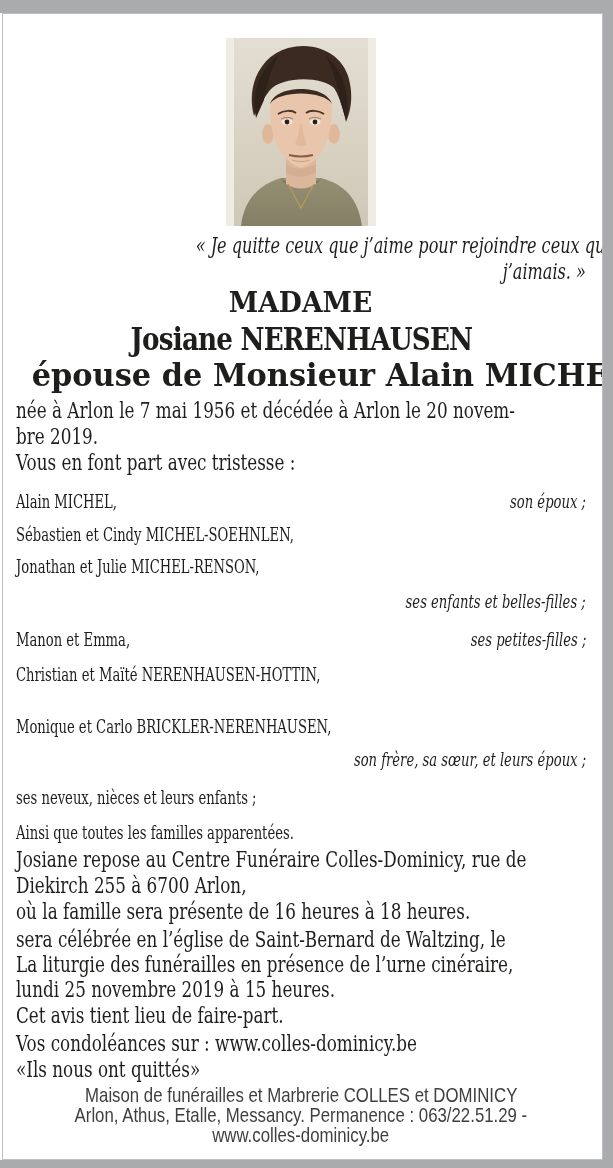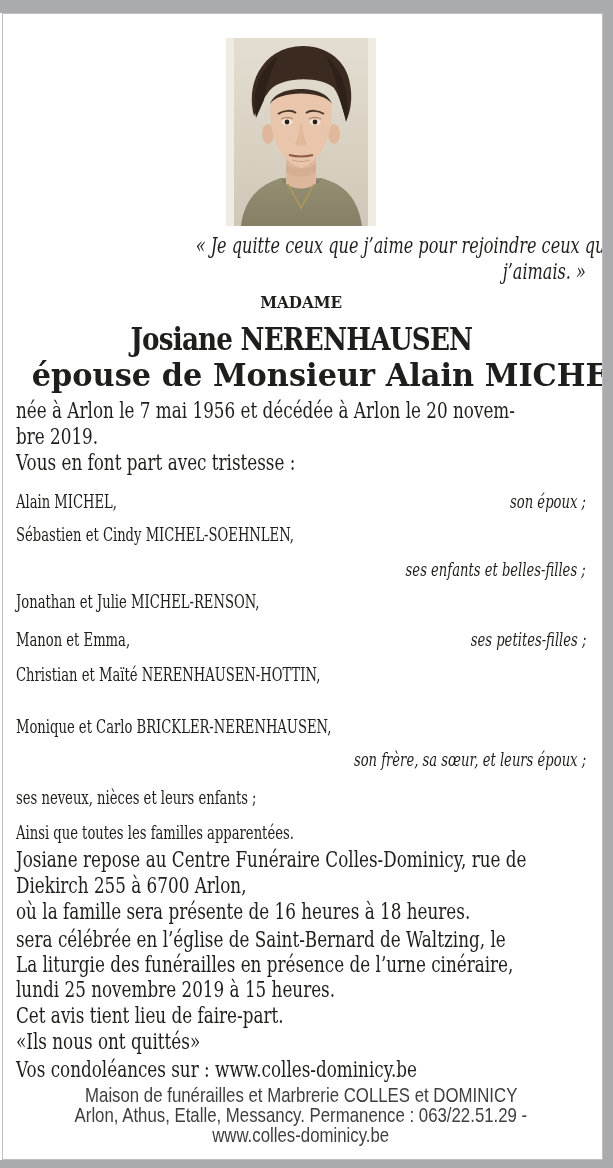--- a/index.html
+++ b/index.html
@@ -25,21 +25,21 @@
   }
   .c{text-align:center;}
   .c > span{transform-origin:center center;}
   .r{text-align:right;}
   .r > span{transform-origin:right center;}
   .row{display:flex;justify-content:space-between;line-height:26px;font-size:18px;}
   .row .rt{transform-origin:right center;font-style:italic;}
   .it{font-style:italic;}
   .b{font-weight:bold;}
   .quote{margin-top:6px;font-size:23px;--sx:.70;}
-  .madame{margin-top:6px;font-size:16px;--sx:.95;}
+  .madame{margin-top:6px;font-size:28px;--sx:.95;}
   .name{margin-top:0;font-size:32px;line-height:46px;--sx:.82;letter-spacing:-1px;}
   .spouse{margin-top:0;font-size:32px;--sx:.95;}
   .tight25 .ln{line-height:25px;}
   .footer{margin-top:3px;font-family:"Liberation Sans", sans-serif;color:#3f3f40;}
   .footer .ln{font-size:21px;line-height:20px;--sx:.80;}
   .mt0{margin-top:0;} .mt2{margin-top:2px;} .mt3{margin-top:3px;} .mt4{margin-top:4px;}
   .mt6{margin-top:6px;} .mt7{margin-top:7px;} .mt9{margin-top:9px;}
   .mt11{margin-top:26px;} .mt12{margin-top:12px;} .mt14{margin-top:14px;}
 </style>
 </head>
@@ -120,27 +120,27 @@
   <div class="ln mt0"><span>Vous en font part avec tristesse :</span></div>
 
   <div class="row mt14">
     <span>Alain MICHEL,</span>
     <span class="rt">son époux ;</span>
   </div>
   <div class="row mt7">
     <span>Sébastien et Cindy MICHEL-SOEHNLEN,</span>
     <span class="rt"></span>
   </div>
+  <div class="row mt6">
+    <span>Jonathan et Julie MICHEL-RENSON,</span>
+    <span class="rt"></span>
+  </div>
   <div class="row mt9">
     <span></span>
     <span class="rt">ses enfants et belles-filles ;</span>
-  </div>
-  <div class="row mt6">
-    <span>Jonathan et Julie MICHEL-RENSON,</span>
-    <span class="rt"></span>
   </div>
   <div class="row mt12">
     <span>Manon et Emma,</span>
     <span class="rt">ses petites-filles ;</span>
   </div>
   <div class="row mt9">
     <span>Christian et Maïté NERENHAUSEN-HOTTIN,</span>
     <span class="rt"></span>
   </div>
   <div class="row mt11">
@@ -164,22 +164,22 @@
     <div class="ln"><span>Josiane repose au Centre Funéraire Colles-Dominicy, rue de</span></div>
     <div class="ln"><span>Diekirch 255 à 6700 Arlon,</span></div>
   </div>
   <div class="ln mt0"><span>où la famille sera présente de 16 heures à 18 heures.</span></div>
   <div class="mt3 tight25">
     <div class="ln"><span>sera célébrée en l’église de Saint-Bernard de Waltzing, le</span></div>
     <div class="ln"><span>La liturgie des funérailles en présence de l’urne cinéraire,</span></div>
     <div class="ln"><span>lundi 25 novembre 2019 à 15 heures.</span></div>
   </div>
   <div class="ln mt0"><span>Cet avis tient lieu de faire-part.</span></div>
+  <div class="ln mt2"><span>Vos condoléances sur : www.colles-dominicy.be</span></div>
   <div class="ln mt0"><span>«Ils nous ont quittés»</span></div>
-  <div class="ln mt2"><span>Vos condoléances sur : www.colles-dominicy.be</span></div>
 
   <div class="footer">
     <div class="ln c"><span>Maison de funérailles et Marbrerie COLLES et DOMINICY</span></div>
     <div class="ln c"><span>Arlon, Athus, Etalle, Messancy. Permanence : 063/22.51.29 -</span></div>
     <div class="ln c"><span>www.colles-dominicy.be</span></div>
   </div>
 
 </div>
 
 </body></html>

